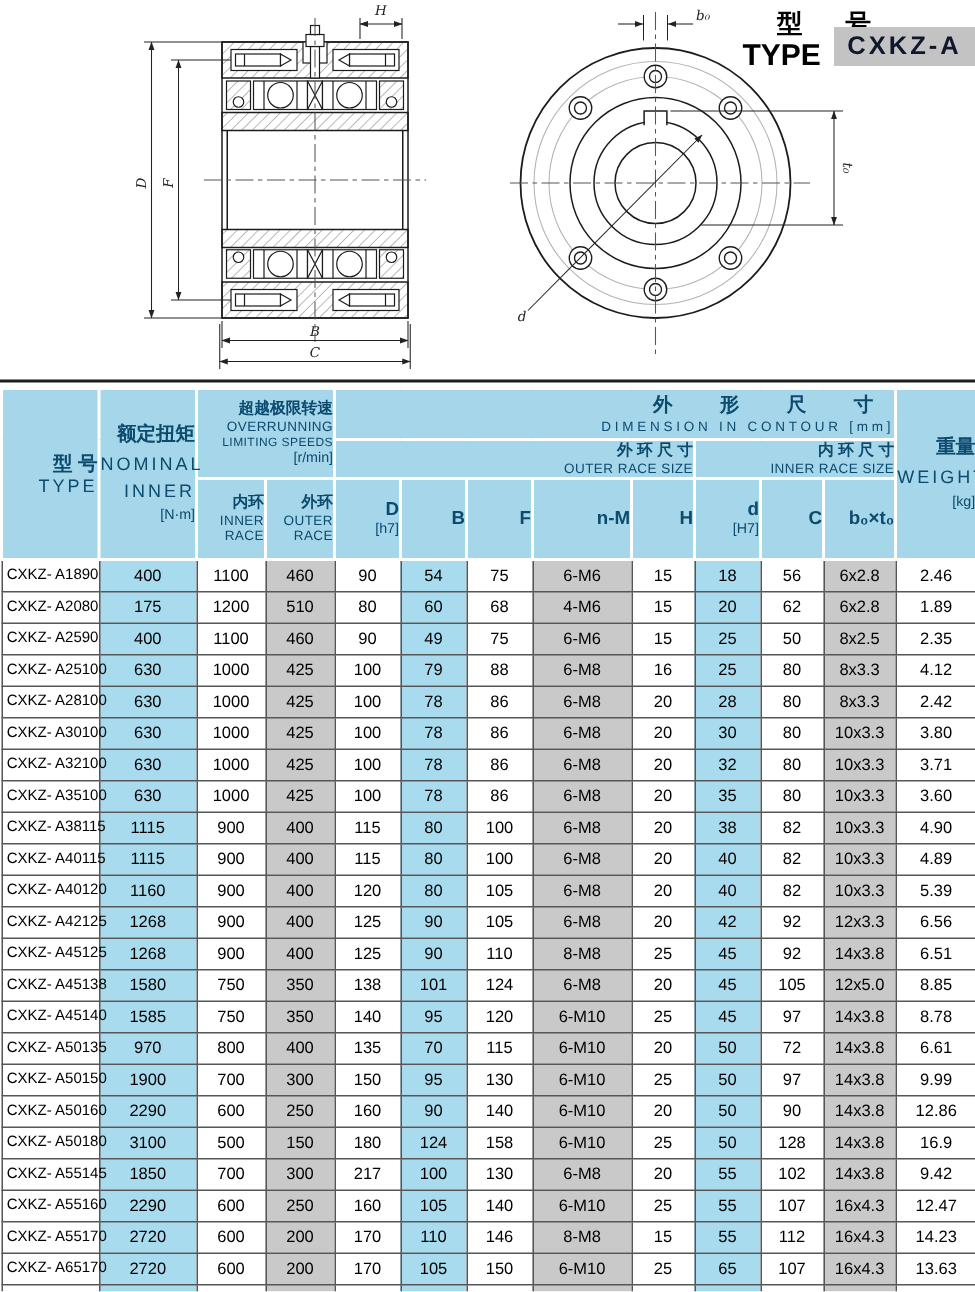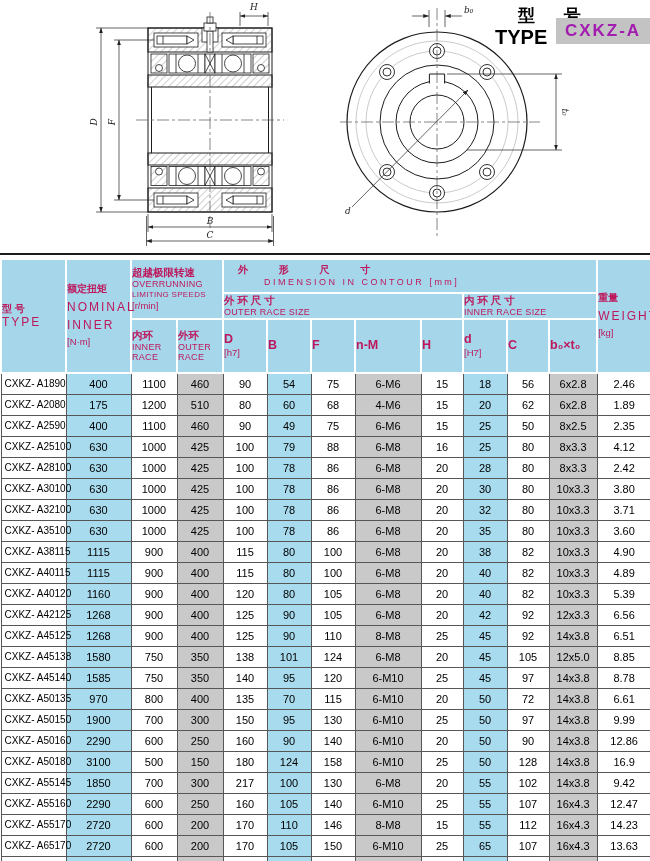--- a/index.html
+++ b/index.html
@@ -8,29 +8,29 @@
   
   .drawing{position:absolute;left:0;top:0;width:650px;height:256px;}
   svg text{font-family:"DejaVu Serif",serif;font-style:italic;font-size:9px;fill:#222;}
   
   .typelabel{position:absolute;left:492px;top:4px;width:158px;height:50px;}
   .typelabel .cnrow{position:absolute;left:26px;top:0;font-weight:bold;font-size:17px;
                     letter-spacing:12px;color:#000;white-space:nowrap;}
   .typelabel .enrow{position:absolute;left:3px;top:22px;font-weight:bold;font-size:20px;color:#000;}
   .typelabel .modelbox{position:absolute;left:64px;top:14px;width:94px;height:26px;
                        background:#c3c3c3;display:flex;align-items:center;justify-content:center;
-                       font-weight:bold;font-size:17px;letter-spacing:2px;color:#a21caf;}
+                       font-weight:bold;font-size:17px;letter-spacing:2px;color:#0f172a;}
   
   .tablewrap{position:absolute;left:0px;top:253px;width:650px;}
   .topline{height:2px;background:#1c1c1c;margin-bottom:3px;}
   table{width:650px;border-collapse:collapse;table-layout:fixed;}
-  thead td{background:#a5d6ea;border:2px solid #ffffff;text-align:left;vertical-align:middle;
-           padding:0;color:#be185d;}
+  thead td{background:#a5d6ea;border:2px solid #ffffff;text-align:right;vertical-align:middle;
+           padding:0;color:#0c4a6e;}
   .hr1{height:34px}.hr2{height:22px}.hr3{height:54px}
-  thead .cn{font-size:10px;font-weight:bold;line-height:1.25;}
+  thead .cn{font-size:13px;font-weight:bold;line-height:1.25;}
   thead .cn.sp{letter-spacing:14px;text-indent:14px;}
   thead .cn.sm{font-size:10.5px;}
   thead .en{font-size:9px;font-weight:normal;line-height:1.2;letter-spacing:.3px;}
   thead .en.big{font-size:12px;letter-spacing:2px;}
   thead .en.sp{letter-spacing:2.5px;padding-left:40px;}
   thead .en.tiny{font-size:8px;}
   thead .unit{font-size:9.5px;font-weight:normal;line-height:1.3;}
   thead .sym{font-size:12.5px;font-weight:bold;line-height:1.2;}
   thead .gap{height:4px;}
   tbody td{border:1px solid #565656;text-align:center;font-size:11px;height:20px;

